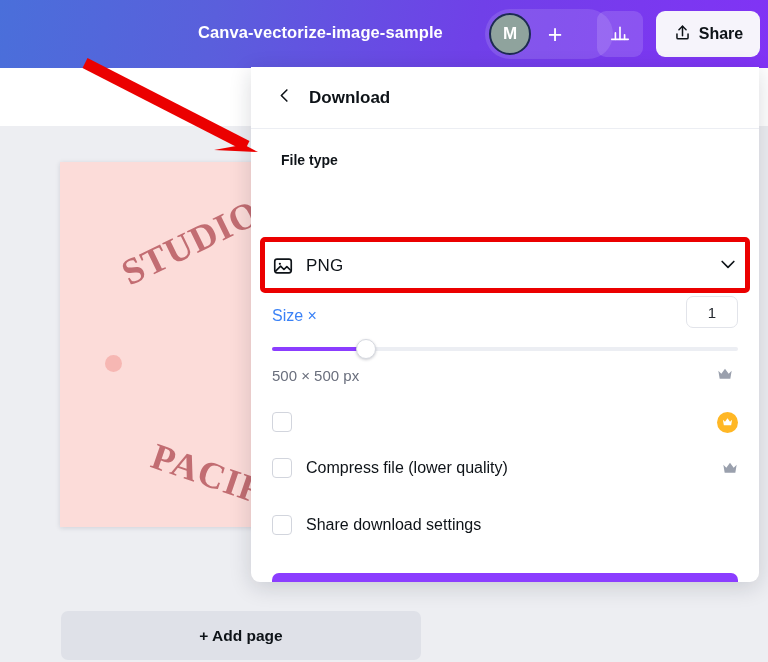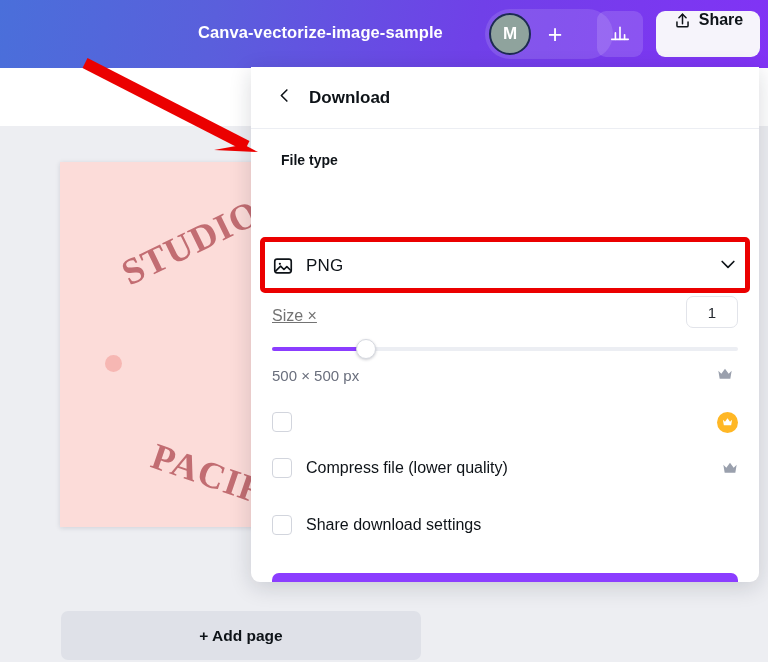--- a/index.html
+++ b/index.html
@@ -45,21 +45,21 @@
   .icon-btn {
     position: absolute; left: 597px; top: 11px;
     width: 46px; height: 46px; border-radius: 9px;
     background: rgba(255,255,255,0.14);
     display: flex; align-items: center; justify-content: center;
     cursor: pointer;
   }
   .share-btn {
     position: absolute; left: 656px; top: 11px;
     width: 104px; height: 46px; border-radius: 9px;
-    background: #f6f4fb; display: flex; 
+    background: #f6f4fb; display: flex; align-items: center;
     justify-content: center; gap: 7px; cursor: pointer;
     color: #0e1318; font-size: 16px; font-weight: 600;
   }
 
   
   .toolbar-strip {
     position: absolute; left: 0; top: 68px; width: 768px; height: 58px;
     background: #ffffff;
   }
 
@@ -140,21 +140,21 @@
     margin-left: 14px; height: 21px; padding: 0 11px;
     background: #2b6fff; border-radius: 11px; color: #fff;
     font-size: 11.5px; font-weight: 700; letter-spacing: .45px;
     display: flex; align-items: center;
   }
   .chevron-down { margin-left: auto; }
 
   
   .size-label {
     position: absolute; left: 21px; top: 178px;
-    font-size: 16px; color: #737373; text-decoration: underline;
+    font-size: 16px; color: #3b82f6;
   }
   .size-input {
     position: absolute; left: 435px; top: 167px;
     width: 52px; height: 32px; border: 1px solid #e2e4ea; border-radius: 7px;
     display: flex; align-items: center; justify-content: center;
     font-size: 15px; color: #24292f; background: #fff; cursor: text;
   }
   .slider { position: absolute; left: 21px; top: 218px; width: 466px; height: 5px; cursor: pointer; }
   .slider-track { position: absolute; left: 0; top: 0; width: 466px; height: 4px; border-radius: 2px; background: #eceef3; }
   .slider-fill  { position: absolute; left: 0; top: 0; width: 93px; height: 4px; border-radius: 2px; background: #8b3dff; }

